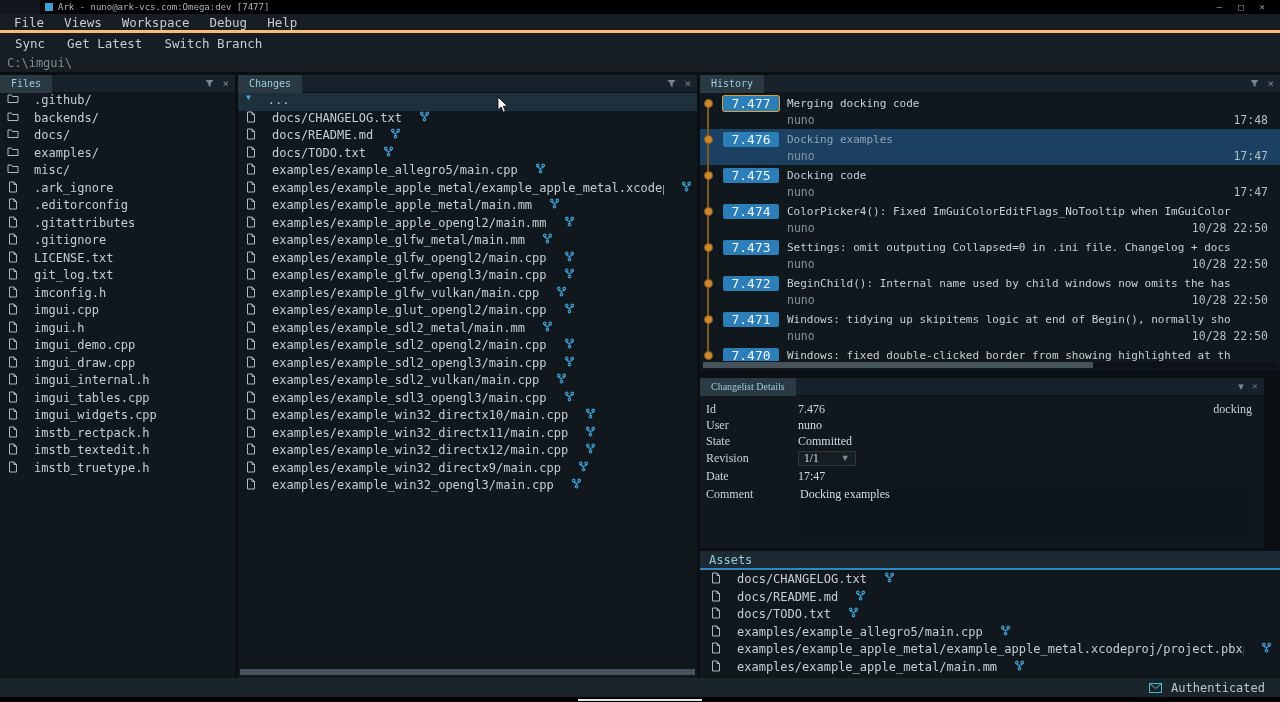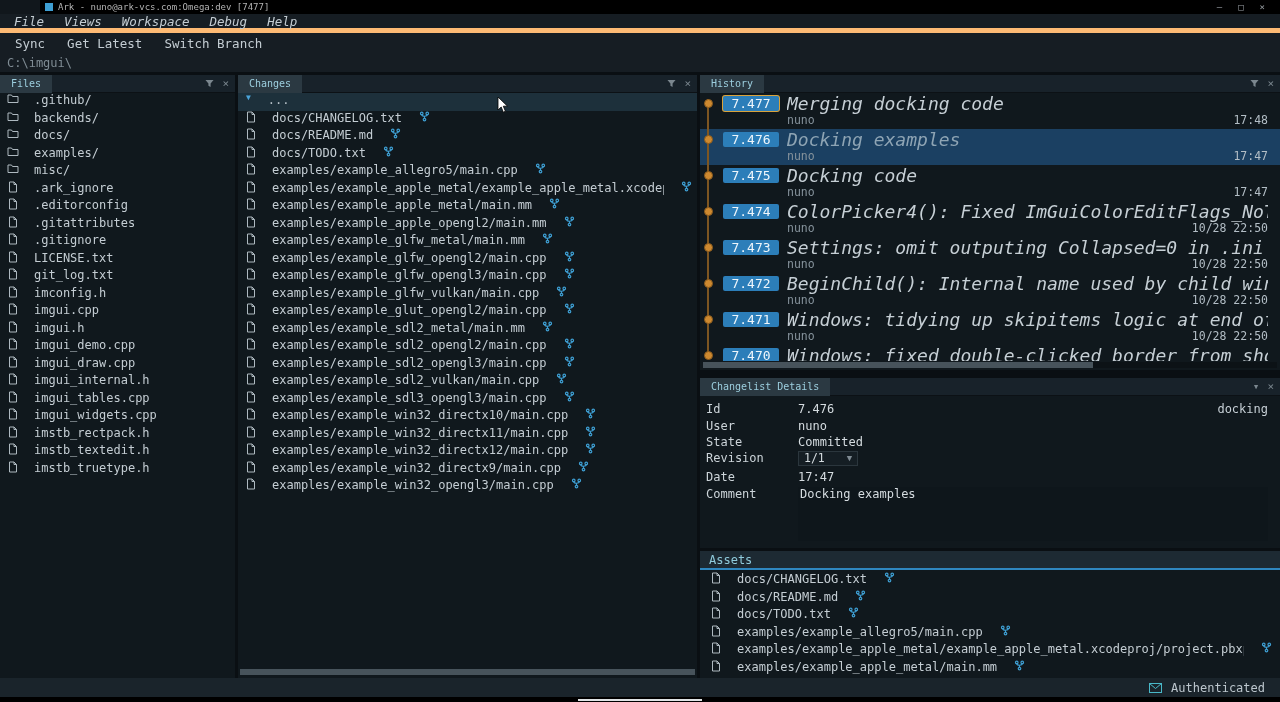--- a/index.html
+++ b/index.html
@@ -8,34 +8,34 @@
           font-family:"DejaVu Sans Mono",monospace;color:#c4cdd3;cursor:default;}
 
   
   .titlebar{position:absolute;top:0;left:0;right:0;height:14px;background:#000;display:flex;align-items:center;padding:0 5px;font-size:9px;color:#b3b3b3;margin-left:40px;}
   .app-icon{width:8px;height:8px;background:#3e9ed2;margin-right:5px;flex:none;}
   .title-text{white-space:nowrap;}
   .win-controls{margin-left:auto;display:flex;gap:16px;padding-right:10px;font-size:9px;color:#9aa0a5;}
   .wc{line-height:14px;}
 
   
-  .menubar{position:absolute;top:14px;left:0;right:0;height:19px;background:#161d23;display:flex;align-items:center;padding:0 4px;font-size:12.5px;border-bottom:5px solid #fdba74;font-style:italic;}
+  .menubar{position:absolute;top:14px;left:0;right:0;height:19px;background:#161d23;display:flex;align-items:center;padding:0 4px;font-size:12.5px;border-bottom:3px solid #fdba74;}
   .menu-item{padding:0 10px;}
   .toolbar{position:absolute;top:33px;left:0;right:0;height:20px;background:#161d23;display:flex;align-items:center;padding:0 4px;font-size:12.5px;}
   .tool-item{padding:0 11px;}
   .pathbar{position:absolute;top:53px;left:0;right:0;height:19px;background:#161d23;display:flex;align-items:center;font-size:12px;color:#7f8c94;padding:0 7px;}
 
   
   .main{position:absolute;top:72px;bottom:24px;left:0;right:0;background:#0a0f13;}
   .panel{position:absolute;background:#10181d;overflow:hidden;}
   .files-panel{top:3px;bottom:0;left:0;width:235px;}
   .changes-panel{top:3px;bottom:0;left:238px;width:459px;}
   .right-col{position:absolute;top:3px;bottom:0;left:700px;right:0;}
   .history-panel{top:0;left:0;right:0;height:295px;}
-  .details-panel{top:303px;left:0;right:0;height:170px;}
+  .details-panel{top:303px;left:0;right:16px;height:170px;font-family:Liberation Serif, serif;}
   .assets-panel{top:476px;left:0;right:0;bottom:0;}
 
   
   .phead{height:18px;background:#18222a;display:flex;align-items:center;justify-content:space-between;border-bottom:1px solid #0c1115;}
   .ptab{height:18px;display:flex;align-items:center;padding:0 11px;background:#2b3942;color:#9ccede;font-size:10px;white-space:nowrap;}
   .phright{display:flex;align-items:center;gap:8px;padding-right:6px;color:#7b878f;font-size:11px;}
   .phicon{display:inline-flex;align-items:center;line-height:1;}
 
   
   .trow,.crow,.arow{display:flex;align-items:flex-start;height:17.5px;padding:0 5px;font-size:12px;white-space:nowrap;overflow:hidden;gap:10px;}
@@ -51,21 +51,21 @@
 
   
   #history-list{position:absolute;top:18px;left:0;right:0;bottom:9px;overflow:hidden;}
   .graph-rail{position:absolute;left:7px;top:6px;bottom:4px;width:2px;background:#7d5622;z-index:2;}
   .hrow{position:relative;height:36px;padding:2px 12px 0 23px;}
   .hrow.sel{background:#1b4062;}
   .hdot{position:absolute;left:4px;top:6px;width:9px;height:9px;border-radius:50%;background:#cd8930;border:1px solid #8a5a1d;z-index:3;}
   .hl1{display:flex;align-items:center;height:17px;}
   .badge{flex:none;width:56px;height:15px;background:#2c7eb9;color:#eef6fb;font-size:13px;display:flex;align-items:center;justify-content:center;border-radius:2px;margin-right:8px;}
   .badge.hl{box-shadow:0 0 0 1px #d9a33c;}
-  .hmsg{font-size:18px;color:#c6cfd5;white-space:nowrap;overflow:hidden;font-style:italic;}
+  .hmsg{font-size:11px;color:#c6cfd5;white-space:nowrap;overflow:hidden;}
   .hrow.sel .hmsg{color:#8ea4b4;}
   .hl2{display:flex;justify-content:space-between;align-items:center;height:16px;padding-left:64px;font-size:11.5px;}
   .huser{color:#86939c;}
   .htime{color:#b3bec6;}
   .hscroll{position:absolute;bottom:2px;left:3px;right:3px;height:6px;background:#0c1216;}
   .hscroll .thumb{height:100%;width:68%;background:#47535b;}
 
   
   .dbody{position:absolute;top:18px;left:0;right:0;bottom:0;padding-top:5px;font-size:12px;}
   .drow{display:flex;align-items:center;height:16.4px;padding:0 12px 0 6px;}

